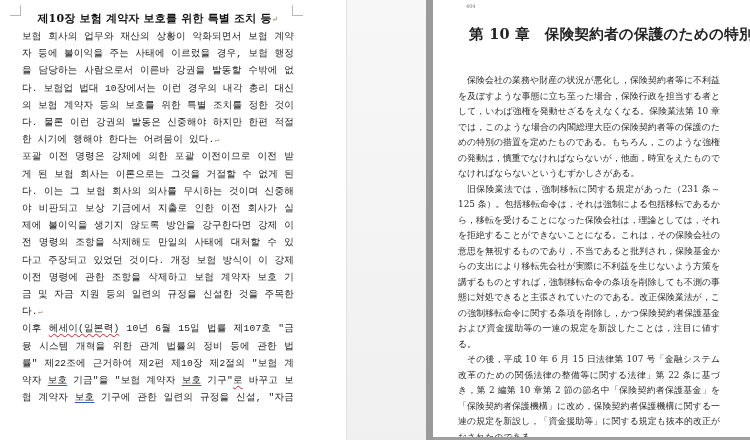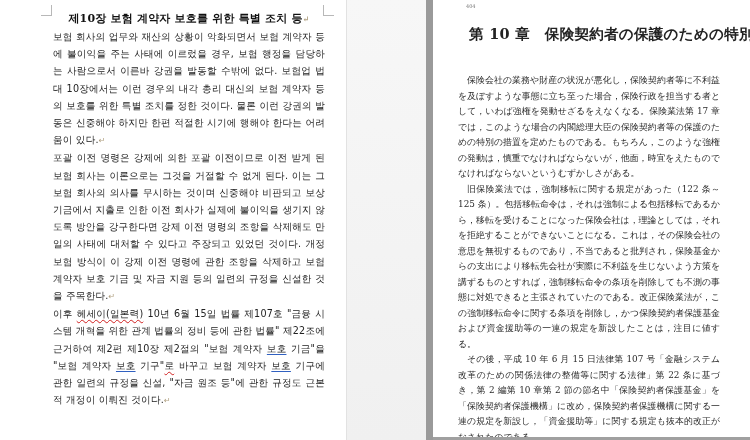--- a/index.html
+++ b/index.html
@@ -4,37 +4,37 @@
 <style>
   html, body { margin: 0; padding: 0; }
   body {
     width: 750px; height: 440px; overflow: hidden; position: relative;
     background: #ffffff;
     font-family: "DejaVu Sans", sans-serif;
   }
   
   .left-page {
     position: absolute; left: 0; top: 0; width: 346px; height: 408px;
-    background: #ffffff; overflow: hidden; margin-left: 31px;
+    background: #ffffff; overflow: hidden;
   }
   .corner { position: absolute; width: 10px; height: 10px; border-color: #b8b8b8; border-style: solid; border-width: 0; }
   .corner.tl { left: 10px; top: 5px; border-right-width: 1px; border-bottom-width: 1px; }
   .corner.tr { left: 292px; top: 5px; border-left-width: 1px; border-bottom-width: 1px; }
   .corner.bl { left: 10px; top: 430px; border-right-width: 1px; border-top-width: 1px; }
   .corner.br { left: 292px; top: 430px; border-left-width: 1px; border-top-width: 1px; }
   .left-content {
     position: absolute; left: 22px; top: 10px; width: 272px;
     font-size: 9.6px; line-height: 17.2px; color: #222;
     letter-spacing: 0.2px;
   }
   .left-title {
     text-align: center; font-weight: bold; font-family: "DejaVu Serif", serif;
     font-size: 11px; line-height: 18px; color: #111; margin-bottom: 0;
   }
-  .left-content p { margin: 0; text-align: justify; }
+  .left-content p { margin: 0; text-align: justify; font-family: Liberation Mono, monospace; }
   .pmark { color: #b0a080; font-size: 8px; }
   .sq-red { text-decoration: underline wavy #d02020; text-underline-offset: 2px; text-decoration-thickness: 1px; }
   .ul-blue { text-decoration: underline #3060c0; text-underline-offset: 2px; }
 
   
   .gutter {
     position: absolute; left: 346px; top: 0; width: 80px; height: 440px;
     background: linear-gradient(#f7f7f7, #f0f0f0);
     border-left: 1px solid #e2e2e2;
   }
@@ -80,19 +80,19 @@
   </div>
 </div>
 
 <div class="gutter"></div>
 <div class="divider"></div>
 
 <div class="right-page">
   <div class="page-no">404</div>
   <div class="right-title">第 10 章　保険契約者の保護のための特別の措置等</div>
   <div class="right-body" id="right-paras">
-      <p>保険会社の業務や財産の状況が悪化し，保険契約者等に不利益を及ぼすような事態に立ち至った場合，保険行政を担当する者として，いわば強権を発動せざるをえなくなる。保険業法第 17 章では，このような場合の内閣総理大臣の保険契約者等の保護のための特別の措置を定めたものである。もちろん，このような強権の発動は，慎重でなければならないが，他面，時宜をえたものでなければならないというむずかしさがある。</p>
-      <p>旧保険業法では，強制移転に関する規定があった（122 条～125 条）。包括移転命令は，それは強制による包括移転であるから，移転を受けることになった保険会社は，理論としては，それを拒絶することができないことになる。これは，その保険会社の意思を無視するものであり，不当であると批判され，保険基金からの支出により移転先会社が実際に不利益を生じないよう方策を講ずるものとすれば，強制移転命令の条項を削除しても不測の事態に対処できると主張されていたのである。改正保険業法が，この強制移転命令に関する条項を削除し，かつ保険契約者保護基金および資金援助等の一連の規定を新設したことは，注目に値する。</p>
+      <p>保険会社の業務や財産の状況が悪化し，保険契約者等に不利益を及ぼすような事態に立ち至った場合，保険行政を担当する者として，いわば強権を発動せざるをえなくなる。保険業法第 10 章では，このような場合の内閣総理大臣の保険契約者等の保護のための特別の措置を定めたものである。もちろん，このような強権の発動は，慎重でなければならないが，他面，時宜をえたものでなければならないというむずかしさがある。</p>
+      <p>旧保険業法では，強制移転に関する規定があった（231 条～125 条）。包括移転命令は，それは強制による包括移転であるから，移転を受けることになった保険会社は，理論としては，それを拒絶することができないことになる。これは，その保険会社の意思を無視するものであり，不当であると批判され，保険基金からの支出により移転先会社が実際に不利益を生じないよう方策を講ずるものとすれば，強制移転命令の条項を削除しても不測の事態に対処できると主張されていたのである。改正保険業法が，この強制移転命令に関する条項を削除し，かつ保険契約者保護基金および資金援助等の一連の規定を新設したことは，注目に値する。</p>
       <p>その後，平成 10 年 6 月 15 日法律第 107 号「金融システム改革のための関係法律の整備等に関する法律」第 22 条に基づき，第 2 編第 10 章第 2 節の節名中「保険契約者保護基金」を「保険契約者保護機構」に改め，保険契約者保護機構に関する一連の規定を新設し，「資金援助等」に関する規定も抜本的改正がなされたのである。</p>
     </div>
   <div class="foot-mark">-</div>
 </div>
 <div class="bottom-bar"></div>
 
 </body></html>

